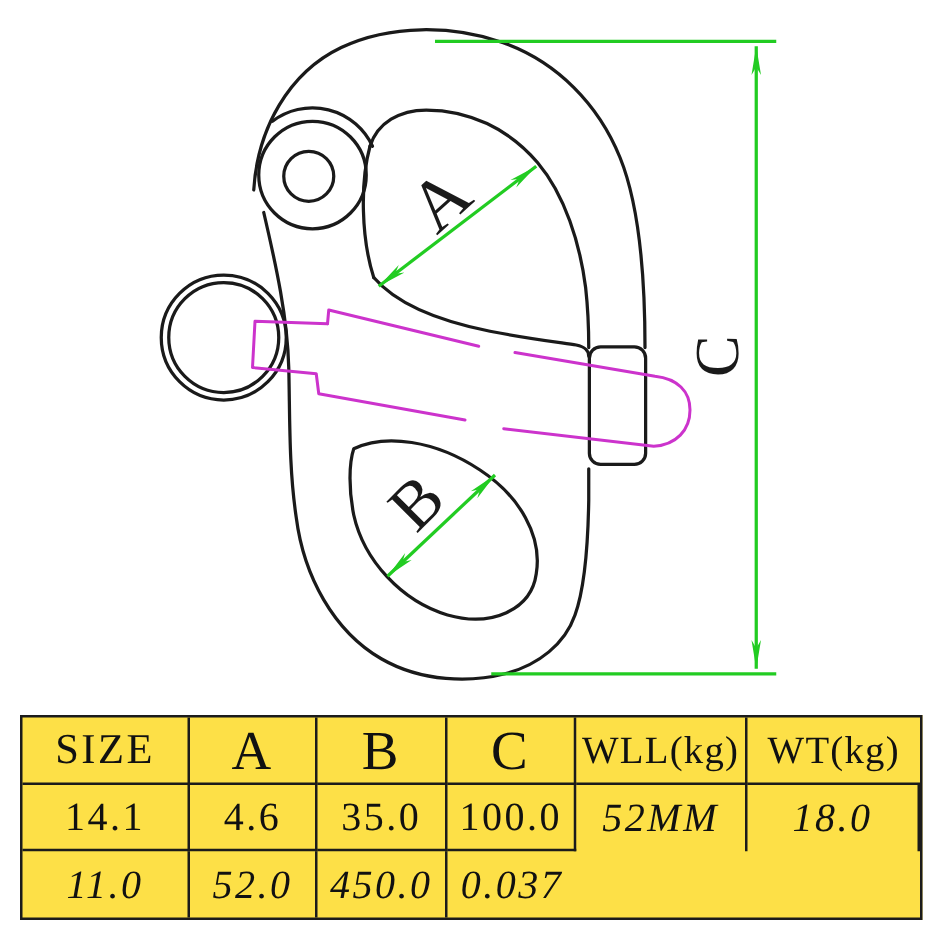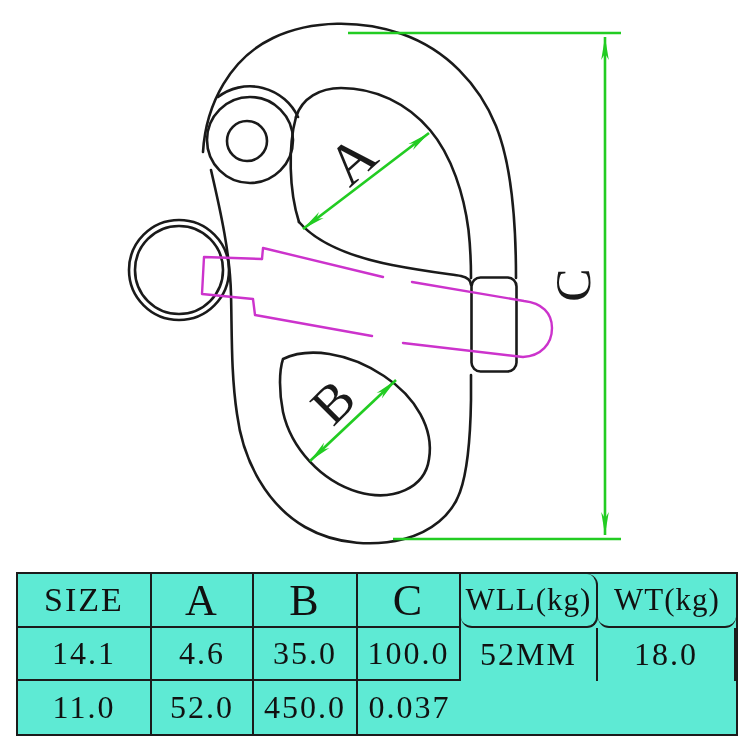--- a/index.html
+++ b/index.html
@@ -9,34 +9,34 @@
   }
   .drawing { position:absolute; left:0; top:0; }
   .dim-label { font-family:"Liberation Serif", serif; fill:#1a1a1a; }
 
   .spec-table {
     position:absolute; left:16px; top:572px; width:722px; height:164px;
     box-sizing:border-box; border:2px solid #1b1b1b;
     display:grid;
     grid-template-columns:134px 102px 104px 103px 137px 138px;
     grid-template-rows:54px 53px 53px;
-    background:#5eead4;
+    background:#fde047;
   }
   .cell {
     box-sizing:border-box;
     border-right:2px solid #1b1b1b;
     border-bottom:2px solid #1b1b1b;
     display:flex; align-items:center; justify-content:center;
     color:#111; letter-spacing:2px; white-space:nowrap;
   }
   .cell.lastcol { border-right:none; }
-  .cell.lastrow { border-bottom:none; }
+  .cell.lastrow { border-bottom:none;font-style:italic; }
   .h-size   { font-size:34px; }
   .h-letter { font-size:44px; }
-  .h-kg     { font-size:31px; letter-spacing:1px;border-radius:11px; }
+  .h-kg     { font-size:31px; letter-spacing:1px; }
   .d-cell   { font-size:32px; }
 </style>
 </head>
 <body>
 
 <div class="stage">
 
   <svg class="drawing" width="750" height="750" viewBox="0 0 750 750">
     <defs>
       <marker id="ah" markerUnits="userSpaceOnUse" markerWidth="24" markerHeight="10" viewBox="0 0 24 10" refX="23" refY="5" orient="auto-start-reverse">

